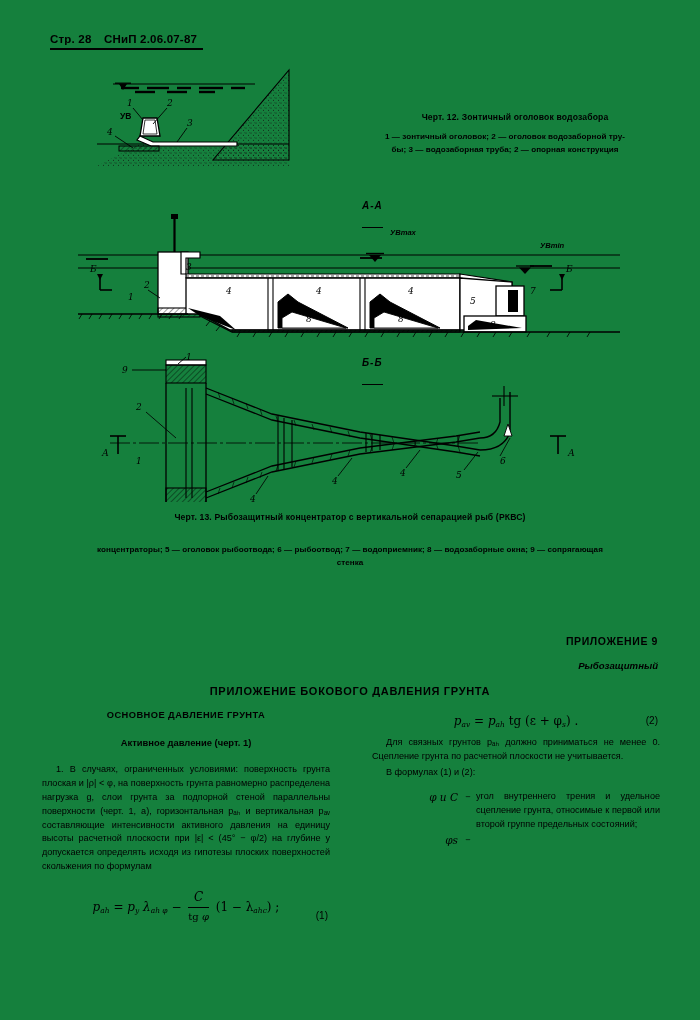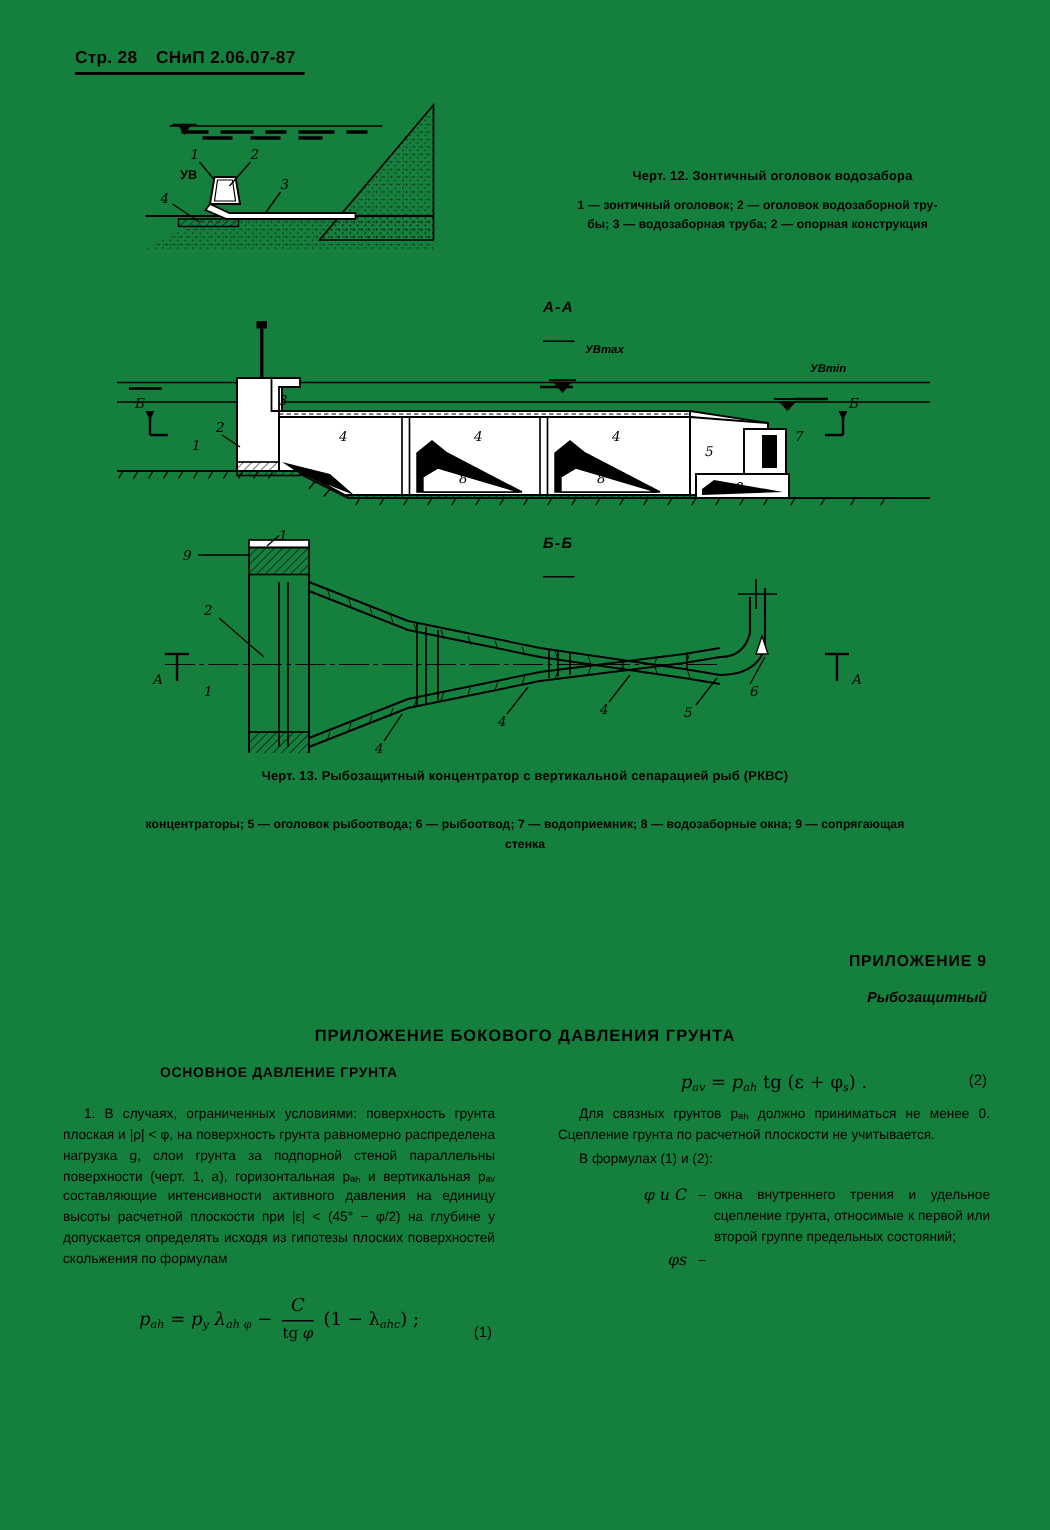--- a/index.html
+++ b/index.html
@@ -487,20 +487,21 @@
   <div class="cap-title" style="position:absolute; left:40px; top:512px; width:620px;">Черт. 13. Рыбозащитный концентратор с вертикальной сепарацией рыб  (РКВС)</div>
   <div class="cap-legend" style="position:absolute; left:22px; top:543px; width:656px;">концентраторы;  5 — оголовок рыбоотвода;  6 — рыбоотвод;  7 — водоприемник;  8 — водозаборные окна;  9 — сопрягающая</div>
   <div class="cap-legend" style="position:absolute; left:22px; top:556px; width:656px;">стенка</div>
 
   <div class="appendix-no">ПРИЛОЖЕНИЕ 9</div>
   <div class="appendix-kind">Рыбозащитный</div>
   <div class="main-title">ПРИЛОЖЕНИЕ БОКОВОГО ДАВЛЕНИЯ ГРУНТА</div>
 
   <div class="col left">
     <div class="sub-head">ОСНОВНОЕ ДАВЛЕНИЕ ГРУНТА</div>
+    <div class="sub-head2">Активное давление (черт. 1)</div>
     <p class="body">1. В случаях, ограниченных условиями: поверхность грунта плоская и |ρ| &lt;  φ, на поверхность грунта равномерно распределена нагрузка g, слои грунта за подпорной стеной параллельны поверхности (черт. 1, а), горизонтальная pₐₕ и вертикальная pₐᵥ составляющие интенсивности активного давления на единицу высоты расчетной плоскости при |ε| &lt;  (45° − φ/2) на глубине y допускается определять исходя из гипотезы плоских поверхностей скольжения по формулам</p>
 
     <div class="formula">
       <span><i>p</i><sub class="s">ah</sub></span>
       <span class="up"> = </span>
       <span><i>p</i><sub class="s">y</sub> λ<sub class="s">ah φ</sub></span>
       <span class="up"> − </span>
       <span class="frac">
         <span class="num"><i>C</i></span>
         <span class="den"><span class="up">tg</span> φ</span>
@@ -519,21 +520,21 @@
       <span class="eqno">(2)</span>
     </div>
 
     <p class="body">Для связных грунтов pₐₕ должно приниматься не менее 0. Сцепление грунта по расчетной плоскости не учитывается.</p>
     <p class="body" style="margin-top:2px;">В формулах (1) и (2):</p>
 
     <div class="deflist">
       <div class="defrow">
         <div class="defterm">φ и C</div>
         <div class="defdash">−</div>
-        <div class="defbody">окна внутреннего трения и удельное сцепление грунта, относимые к первой или второй группе предельных состояний;</div>
+        <div class="defbody">угол внутреннего трения и удельное сцепление грунта, относимые к первой или второй группе предельных состояний;</div>
       </div>
       <div class="defrow">
         <div class="defterm">φs</div>
         <div class="defdash">−</div>
       </div>
     </div>
   </div>
 
 </div>
 

